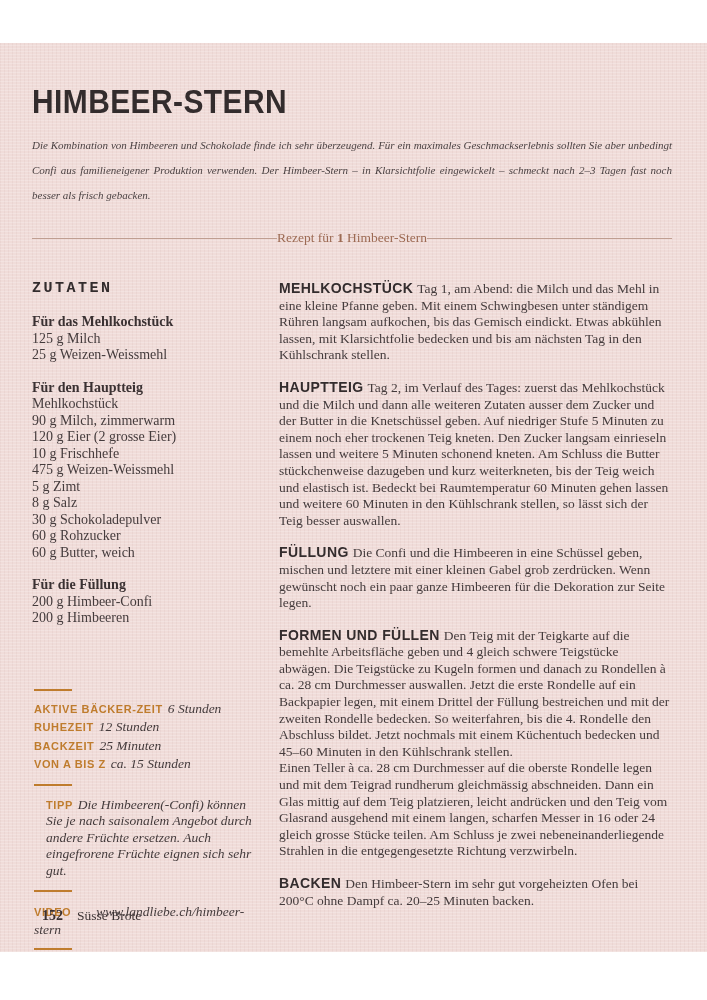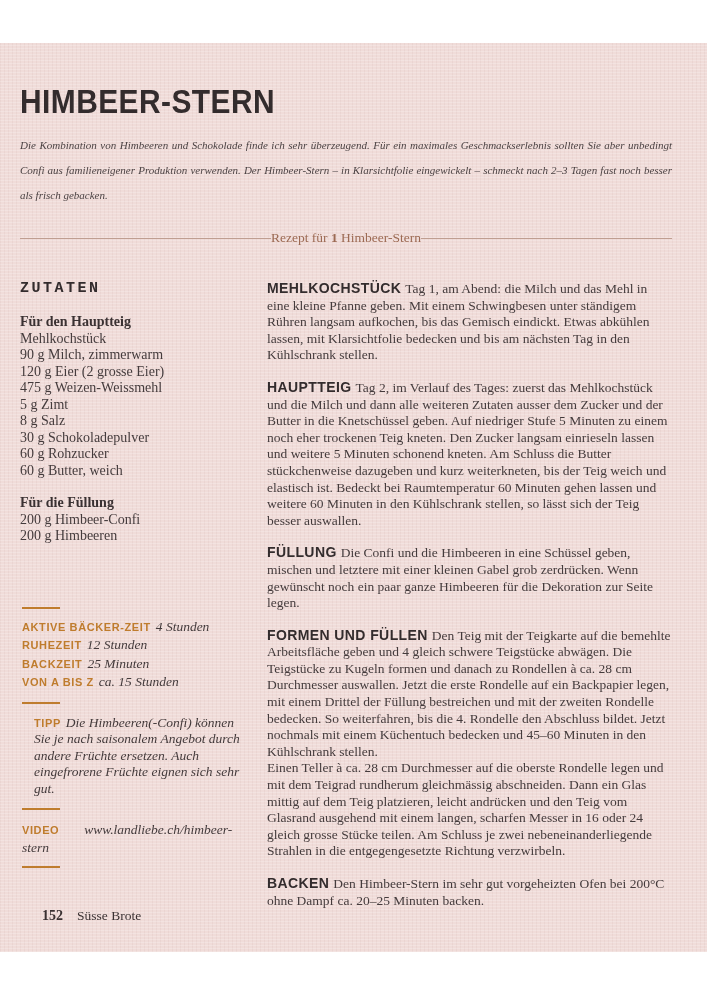--- a/index.html
+++ b/index.html
@@ -3,21 +3,21 @@
 <meta charset="utf-8">
 <style>
   html,body{margin:0;padding:0;background:#ffffff;}
   .canvas{position:relative;width:707px;height:1000px;background:#ffffff;overflow:hidden;
           font-family:"Liberation Serif", serif;color:#3f3637;}
   .sheet{position:absolute;top:43px;left:0;width:707px;height:909px;
          background-color:#f0dcd9;
          background-image:
            repeating-linear-gradient(0deg, rgba(255,255,255,0.20) 0 1px, rgba(0,0,0,0) 1px 3px),
            repeating-linear-gradient(90deg, rgba(188,148,142,0.10) 0 1px, rgba(0,0,0,0) 1px 4px);
-         box-sizing:border-box;padding:40px 35px 0 20px;}
+         box-sizing:border-box;padding:40px 35px 0 32px;}
   
   .title{font-family:"Liberation Sans", sans-serif;font-weight:700;font-size:34px;line-height:36px;
          color:#332c2d;letter-spacing:0.5px;transform:scaleX(0.88);transform-origin:left center;
          margin:0 0 14px 0;white-space:nowrap;}
   
   .intro{font-style:italic;font-size:11px;line-height:25px;color:#4b4243;margin:0 0 22px 0;
          text-align:justify;}
   
   .divider{display:flex;align-items:center;gap:0;margin:0 0 34px 0;}
   .divider .line{flex:1;border-top:1px solid #bf9e91;height:0;}
@@ -68,45 +68,51 @@
       <span class="line"></span>
       <span class="label"><span>Rezept für</span> <b>1</b> <span>Himbeer-Stern</span></span>
       <span class="line"></span>
     </div>
 
     <div class="cols">
 
       <div class="col-left">
         <h2 class="zutaten">ZUTATEN</h2>
 
+        <div class="group">
+          <div class="group-title">Für das Mehlkochstück</div>
+          <div class="ing">125 g Milch</div>
+          <div class="ing">25 g Weizen-Weissmehl</div>
+        </div>
 
         <div class="group">
           <div class="group-title">Für den Hauptteig</div>
           <div class="ing">Mehlkochstück</div>
           <div class="ing">90 g Milch, zimmerwarm</div>
           <div class="ing">120 g Eier (2 grosse Eier)</div>
+          <div class="ing">10 g Frischhefe</div>
           <div class="ing">475 g Weizen-Weissmehl</div>
           <div class="ing">5 g Zimt</div>
           <div class="ing">8 g Salz</div>
           <div class="ing">30 g Schokoladepulver</div>
           <div class="ing">60 g Rohzucker</div>
           <div class="ing">60 g Butter, weich</div>
         </div>
 
         <div class="group">
           <div class="group-title">Für die Füllung</div>
           <div class="ing">200 g Himbeer-Confi</div>
           <div class="ing">200 g Himbeeren</div>
         </div>
 
         <div class="infobox">
           <div class="rule-orange"></div>
 
           <div class="time-row">
-            <span class="olabel">AKTIVE BÄCKER-ZEIT</span><span class="oval">4 Stunden</span>
+            <span class="olabel">AKTIVE BÄCKER-ZEIT</span><span class="oval">6 Stunden</span>
           </div>
           <div class="time-row">
             <span class="olabel">RUHEZEIT</span><span class="oval">12 Stunden</span>
           </div>
           <div class="time-row">
             <span class="olabel">BACKZEIT</span><span class="oval">25 Minuten</span>
           </div>
           <div class="time-row">
             <span class="olabel">VON A BIS Z</span><span class="oval">ca. 15 Stunden</span>
           </div>

